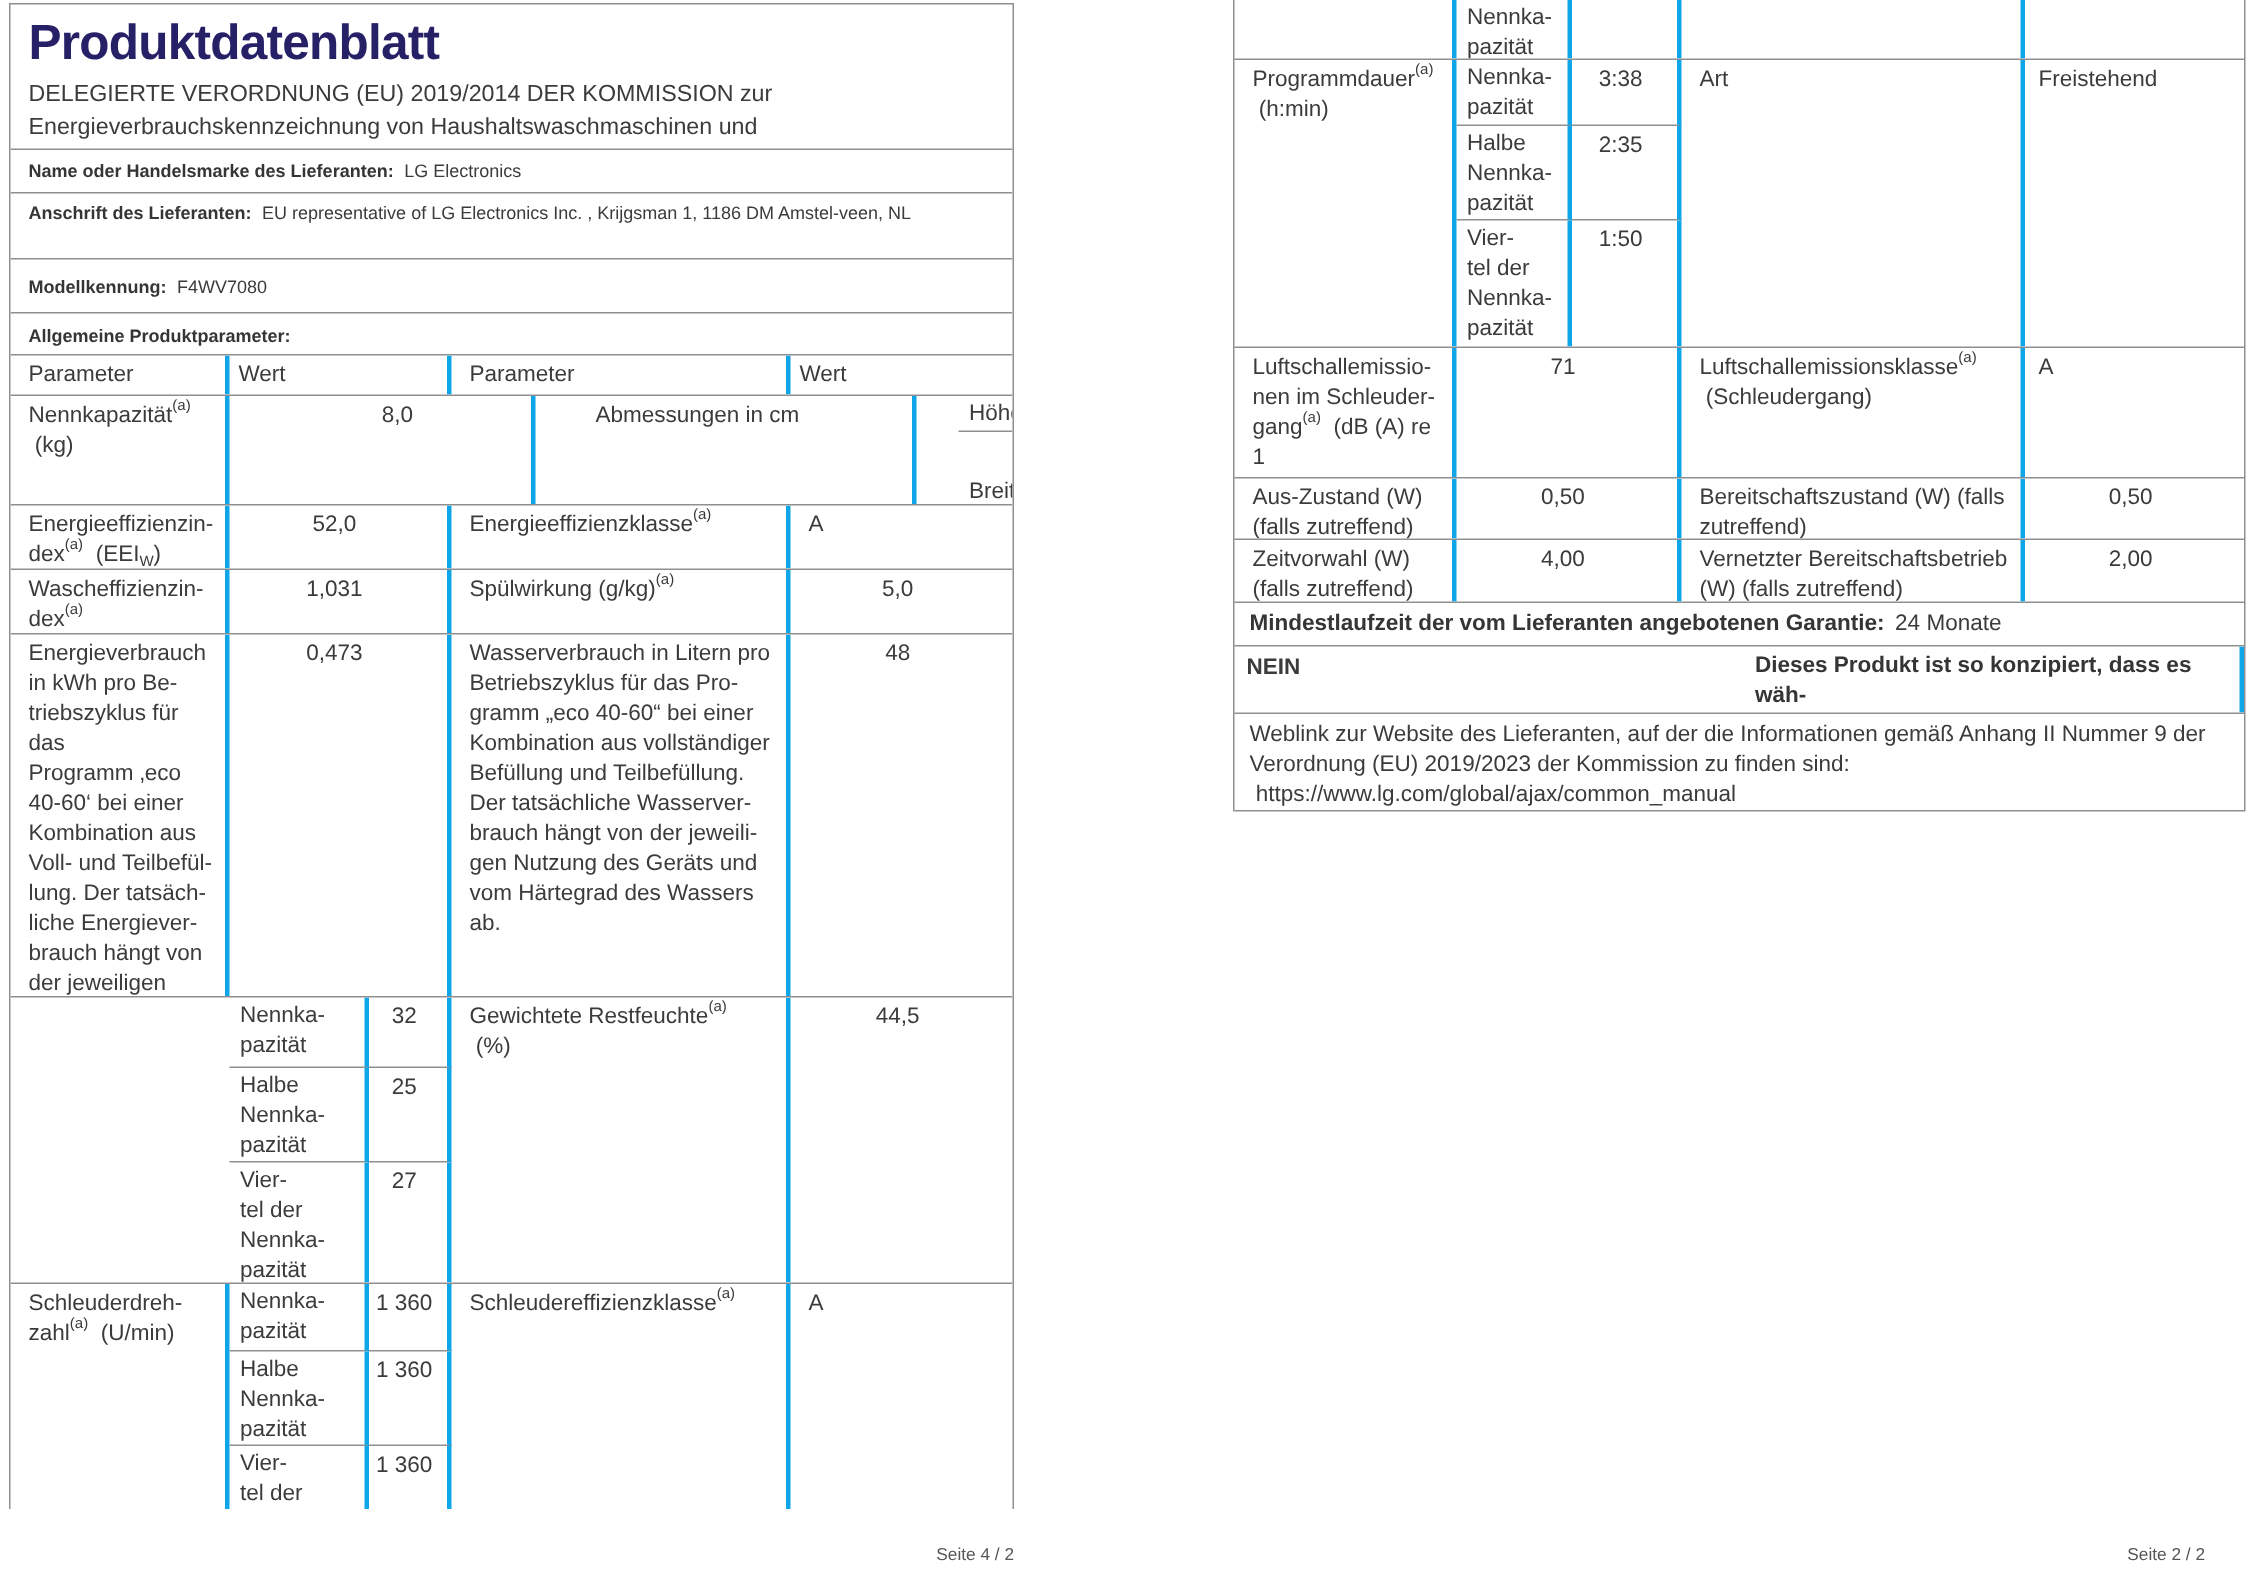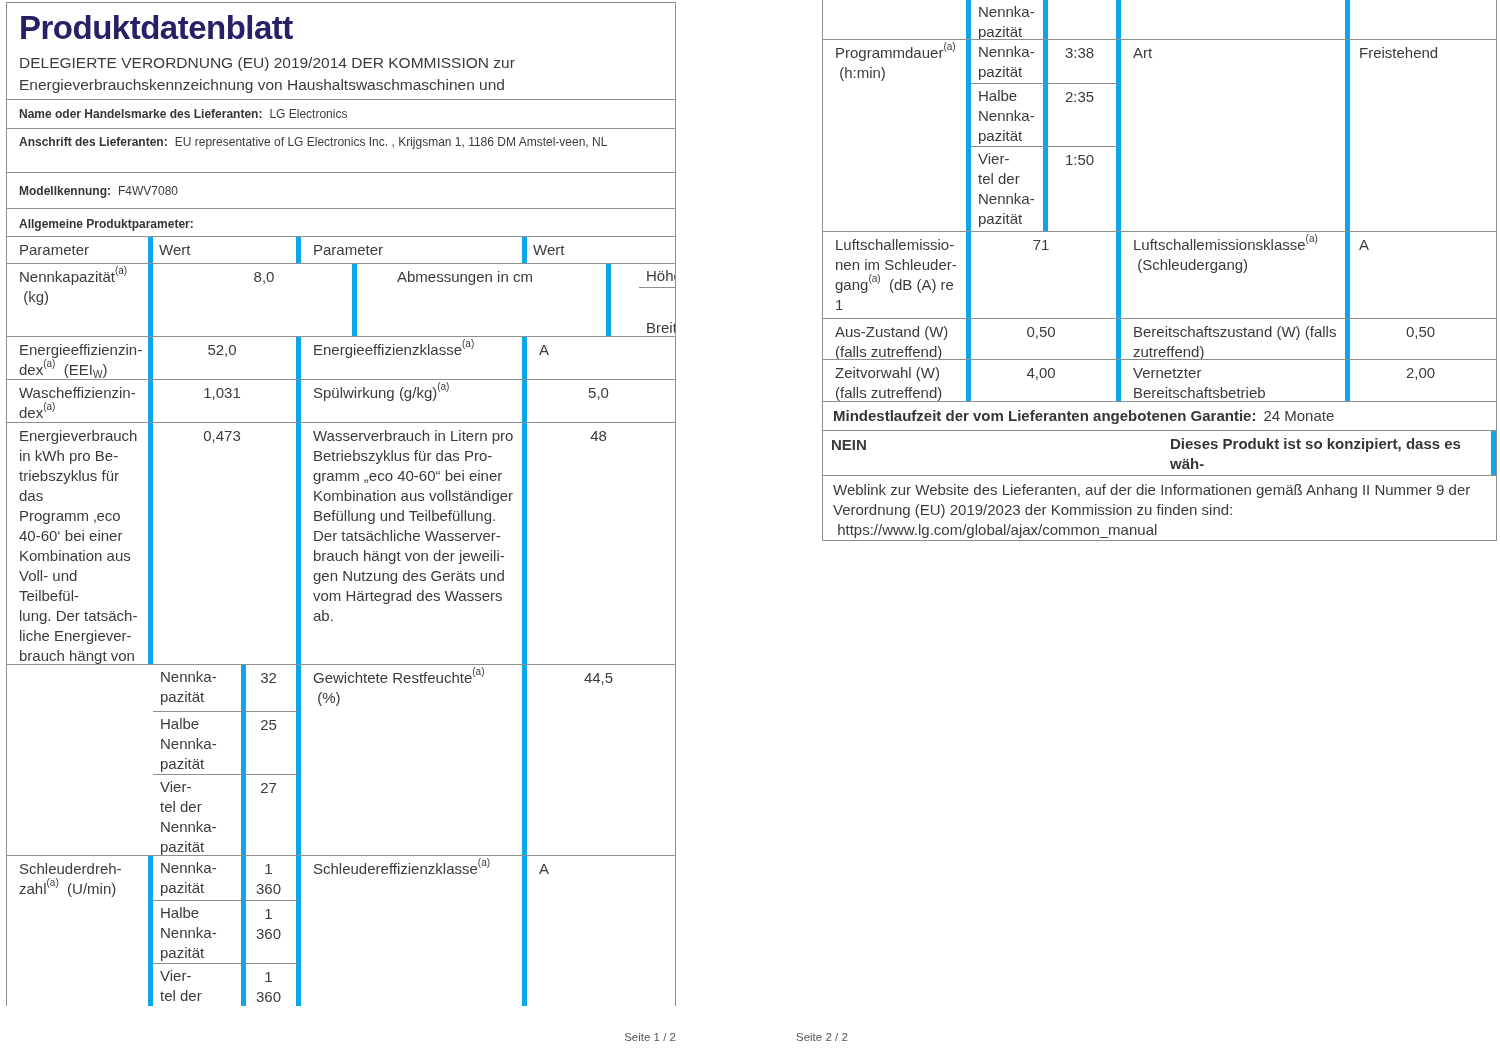--- a/index.html
+++ b/index.html
@@ -26,42 +26,42 @@
   .b-model{height:36px;padding-top:8px;}
   .b-section{height:28px;padding-top:5px;}
   .b-meta b{font-weight:bold;color:#353535;}
   .b-meta .v{margin-left:7px;}
 
   
   .trow{display:grid;box-sizing:border-box;border-bottom:1px solid #8f8f8f;overflow:hidden;}
   .p1row{grid-template-columns:146px 93px 55px 226px 76px 1fr;}
   .p2row{grid-template-columns:148px 77px 73px 229px 1fr;}
   .cell{box-sizing:border-box;white-space:pre-line;overflow:hidden;}
-  .br{border-right:5px solid #0ea5e9;}
+  .br{border-right:3px solid #0ea5e9;}
   .bb{border-bottom:1px solid #8f8f8f;}
   .lbl{padding:3px 8px 2px 12px;}
   .sub{padding:2px 4px 1px 7px;}
   .val{text-align:center;padding:3px 9px 2px 4px;}
   .cls{padding:3px 8px 2px 12px;}
   .hdr{padding:3px 8px 2px 12px;}
   .hdrv{padding:3px 8px 2px 6px;}
   sup{font-size:10px;line-height:10px;vertical-align:top;position:relative;top:-1px;}
   sub{font-size:10px;line-height:10px;vertical-align:baseline;position:relative;top:3px;}
 
   #p2table{border-left:1px solid #8f8f8f;border-right:1px solid #8f8f8f;box-sizing:border-box;}
   .fullrow{display:block;padding:4px 10px;box-sizing:border-box;}
   .silber{grid-template-columns:337px 1fr;}
   .nein{font-weight:bold;padding:4px 8px;}
   .boldtxt{font-weight:bold;color:#353535;}
   .weblink{overflow-wrap:anywhere;}
 
   .footnote{font-size:12.5px;color:#4a4a4a;margin:9px 0 0 4px;}
   .footer{position:absolute;top:1027px;font-size:11.5px;color:#555;}
   #f1{left:6px;width:670px;text-align:right;}
-  #f2{left:796px;width:674px;text-align:left;}
+  #f2{left:796px;width:674px;text-align:right;}
 </style>
 </head>
 <body>
 
 <div class="page" id="page1">
 
   <div class="block b-title">
     <div class="doc-title">Produktdatenblatt</div>
     <div class="reg first">DELEGIERTE VERORDNUNG (EU) 2019/2014 DER KOMMISSION zur</div>
     <div class="reg">Energieverbrauchskennzeichnung von Haushaltswaschmaschinen und Haushaltswaschtrocknern</div>
@@ -259,14 +259,14 @@
 
 
     <div class="trow fullrow weblink" style="height:65px;">
       <span>Weblink zur Website des Lieferanten, auf der die Informationen gemäß Anhang II Nummer 9 der Verordnung (EU) 2019/2023 der Kommission zu finden sind: &nbsp;https://www.lg.com/global/ajax/common_manual</span>
     </div>
 
   </div>
 
 </div>
 
-<div class="footer" id="f1">Seite 1 / 2</div>
+<div class="footer" id="f1">Seite 4 / 2</div>
 <div class="footer" id="f2">Seite 2 / 2</div>
 
 </body></html>

